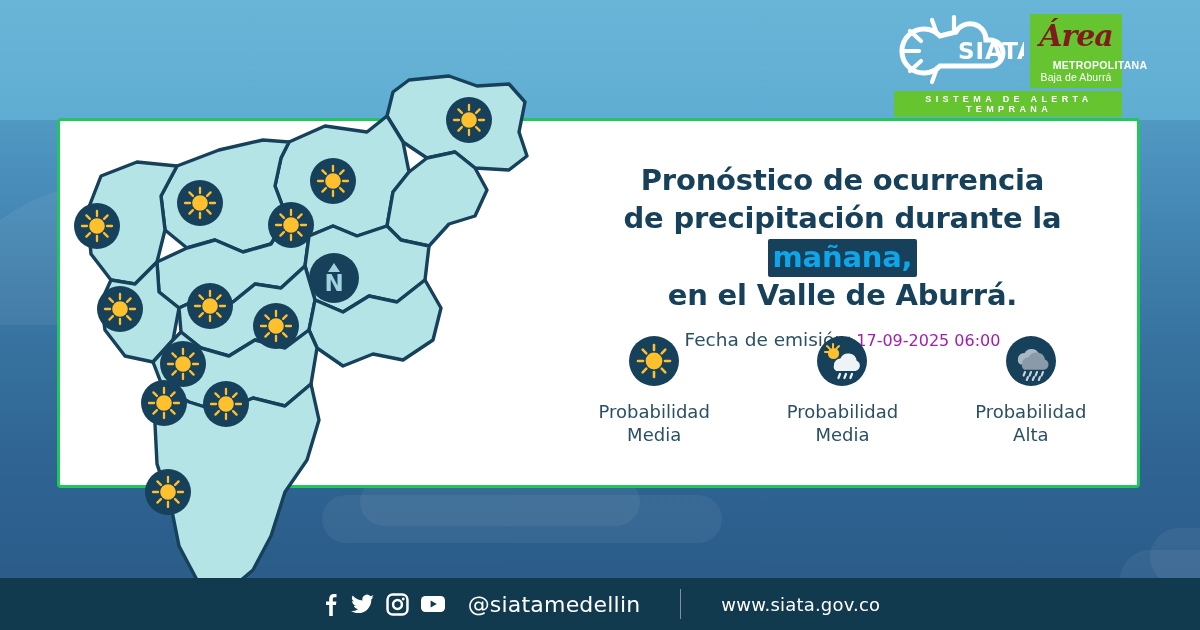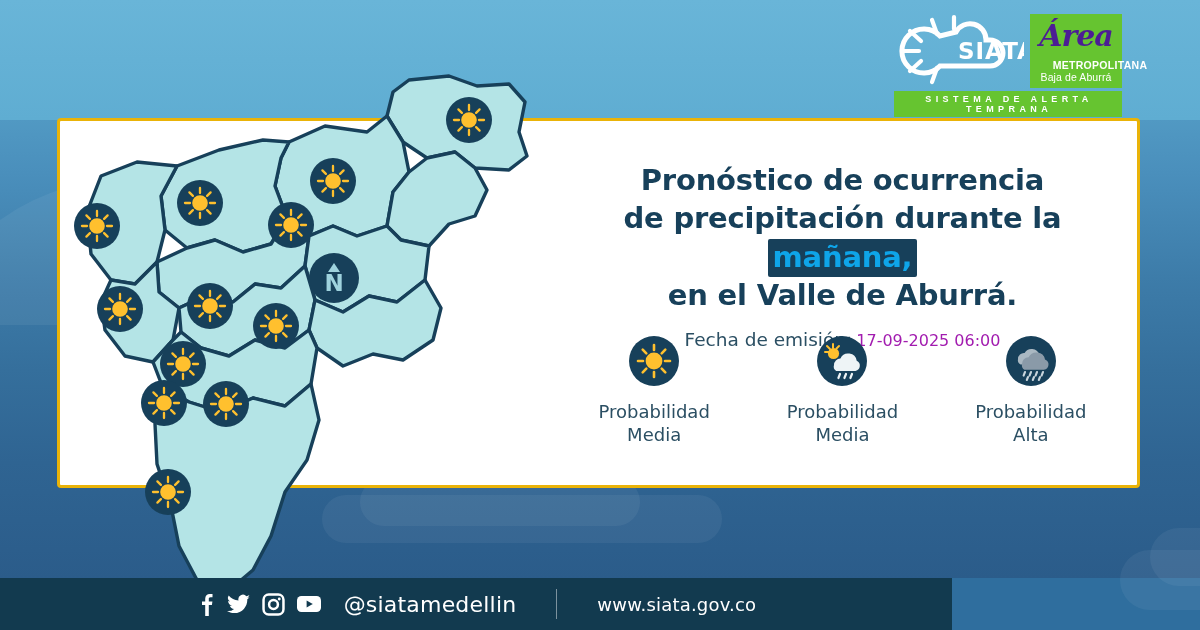--- a/index.html
+++ b/index.html
@@ -22,55 +22,55 @@
   .cloud{position:absolute;border-radius:999px;background:rgba(255,255,255,.085);}
   .cloud.dark{background:rgba(255,255,255,.055);}
 
   .hill{
     position:absolute;border-radius:50% 50% 0 0 / 100% 100% 0 0;
     background:rgba(255,255,255,.06);
   }
 
   
   .footer{
-    position:absolute;left:0;top:578px;width:952px;height:52px;
+    position:absolute;left:0;top:578px;width:1200px;height:52px;
     background:#123a4f;display:flex;align-items:center;justify-content:center;gap:0;
   }
   .footer-inner{display:flex;align-items:center;gap:14px;}
   .social{display:flex;align-items:center;gap:11px;}
   .social svg{display:block;}
   .handle{color:#ffffff;font-size:22px;letter-spacing:.2px;margin-left:8px;font-family:"DejaVu Sans",sans-serif;}
   .vdiv{width:1px;height:30px;background:rgba(255,255,255,.45);margin:0 26px;}
   .site{color:#ffffff;font-size:18px;letter-spacing:.2px;font-family:"DejaVu Sans",sans-serif;}
 
   
   .logos{position:absolute;right:78px;top:14px;display:flex;flex-direction:column;align-items:flex-end;}
   .logos-row{display:flex;align-items:flex-start;gap:6px;}
   .siata-logo{position:relative;width:130px;height:74px;}
   .am-logo{
     width:92px;height:74px;background:#66c430;position:relative;
     display:flex;flex-direction:column;align-items:center;justify-content:flex-end;
     padding-bottom:5px;box-sizing:border-box;
   }
   .am-script{
     position:absolute;top:4px;left:0;right:0;text-align:center;
-    color:#4c1d95;font-family:"DejaVu Serif",serif;font-style:italic;
+    color:#7f1d1d;font-family:"DejaVu Serif",serif;font-style:italic;
     font-size:30px;font-weight:700;letter-spacing:-1px;
   }
   .am-l1{color:#fff;font-size:10.5px;font-weight:700;letter-spacing:.3px;line-height:1.05;padding-left:48px;}
   .am-l2{color:#fff;font-size:10.5px;font-weight:400;letter-spacing:.1px;line-height:1.15;}
   .tagline{
     margin-top:3px;background:#66c430;color:#ffffff;font-size:9px;font-weight:700;
     letter-spacing:4.4px;padding:3px 8px 3px 10px;width:228px;box-sizing:border-box;text-align:center;
   }
 
   
   .card{
     position:absolute;left:57px;top:118px;width:1083px;height:370px;
-    background:#ffffff;border:3px solid #eab308;border-radius:4px;box-sizing:border-box;
+    background:#ffffff;border:3px solid #22c55e;border-radius:4px;box-sizing:border-box;
   }
 
   
   .panel{position:absolute;left:500px;top:40px;width:565px;}
   .title{
     color:#17405a;font-weight:700;font-size:29px;line-height:1.32;text-align:center;
     font-family:"DejaVu Sans",sans-serif;letter-spacing:-.2px;
   }
   .hl{background:#17405a;color:#0ea5e9;padding:1px 5px 3px 5px;border-radius:2px;}
   .fecha{margin-top:15px;text-align:center;color:#2b4f63;font-size:18.5px;font-family:"DejaVu Sans",sans-serif;}

